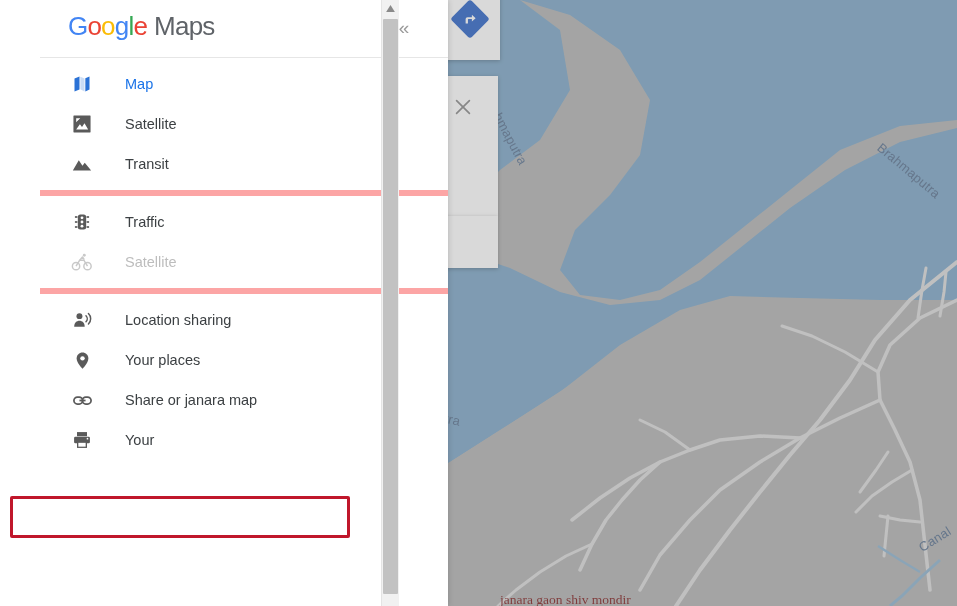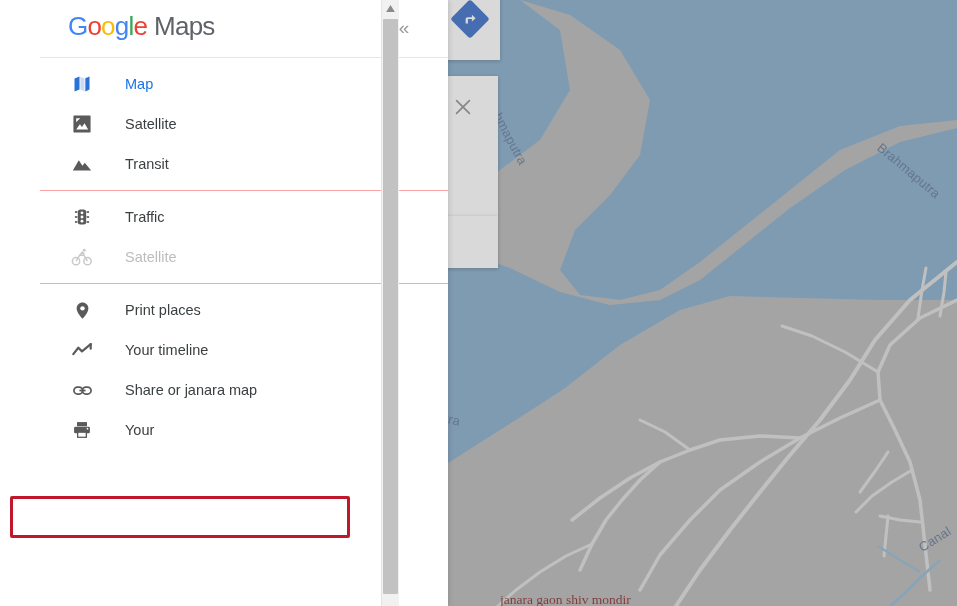--- a/index.html
+++ b/index.html
@@ -146,21 +146,21 @@
     right: 28px; top: 12px;
     width: 32px; height: 32px;
     display: flex; align-items: center; justify-content: center;
     color: #9a9a9a;
     font-size: 19px;
     cursor: pointer;
     user-select: none;
   }
 
   .menu-section { padding: 6px 0; }
-  .menu-section + .menu-section { border-top: 1px solid #fca5a5; }
+  .menu-section + .menu-section { border-top: 6px solid #fca5a5; }
 
   .menu-item {
     position: relative;
     display: flex;
     align-items: center;
     height: 40px;
     padding-left: 28px;
     cursor: pointer;
   }
   .menu-item .mi-icon {
@@ -413,41 +413,43 @@
             <path d="M9.5 10 L12.5 6.5 L14.5 9.5" stroke-linejoin="round"></path>
           </svg>
         </span>
         <span class="mi-label">Satellite</span>
       </div>
     </div>
 
     <div class="menu-section">
 
 
+      <div class="menu-item">
+        <span class="mi-icon">
+          <svg width="21" height="21" viewBox="0 0 24 24" fill="currentColor">
+            <circle cx="8.5" cy="7" r="3.4"></circle>
+            <path d="M2.5 19 C2.5 14.8 5.3 12.4 8.5 12.4 C11.7 12.4 14.5 14.8 14.5 19 Z"></path>
+            <path d="M16 6.5 A5 5 0 0 1 16 13.5" fill="none" stroke="currentColor" stroke-width="1.7" stroke-linecap="round"></path>
+            <path d="M18.8 4 A8.4 8.4 0 0 1 18.8 16" fill="none" stroke="currentColor" stroke-width="1.7" stroke-linecap="round"></path>
+          </svg>
+        </span>
+        <span class="mi-label">Location sharing</span>
+      </div>
 
       <div class="menu-item">
         <span class="mi-icon">
           <svg width="19" height="19" viewBox="0 0 24 24" fill="currentColor">
             <path d="M12 2 C7.9 2 4.6 5.3 4.6 9.4 C4.6 15 12 22.5 12 22.5 C12 22.5 19.4 15 19.4 9.4 C19.4 5.3 16.1 2 12 2 Z"></path>
             <circle cx="12" cy="9.3" r="2.8" fill="#ffffff"></circle>
           </svg>
         </span>
-        <span class="mi-label">Print places</span>
-      </div>
-
-
-      <div class="menu-item">
-        <span class="mi-icon">
-          <svg width="22" height="22" viewBox="0 0 24 24" fill="none" stroke="currentColor" stroke-width="2.4" stroke-linecap="round" stroke-linejoin="round">
-            <path d="M2.5 16.5 L8 9.5 L12 13.5 L21.5 5.5"></path>
-            <path d="M21.5 5.5 L21.5 10.5" stroke-width="2.4"></path>
-          </svg>
-        </span>
-        <span class="mi-label">Your timeline</span>
-      </div>
+        <span class="mi-label">Your places</span>
+      </div>
+
+
 
       <div class="menu-item">
         <span class="mi-icon">
           <svg width="21" height="21" viewBox="0 0 24 24" fill="none" stroke="currentColor" stroke-width="2">
             <rect x="2.2" y="8" width="10" height="8" rx="4"></rect>
             <rect x="11.8" y="8" width="10" height="8" rx="4"></rect>
             <line x1="8.5" y1="12" x2="15.5" y2="12"></line>
           </svg>
         </span>
         <span class="mi-label">Share or janara map</span>

